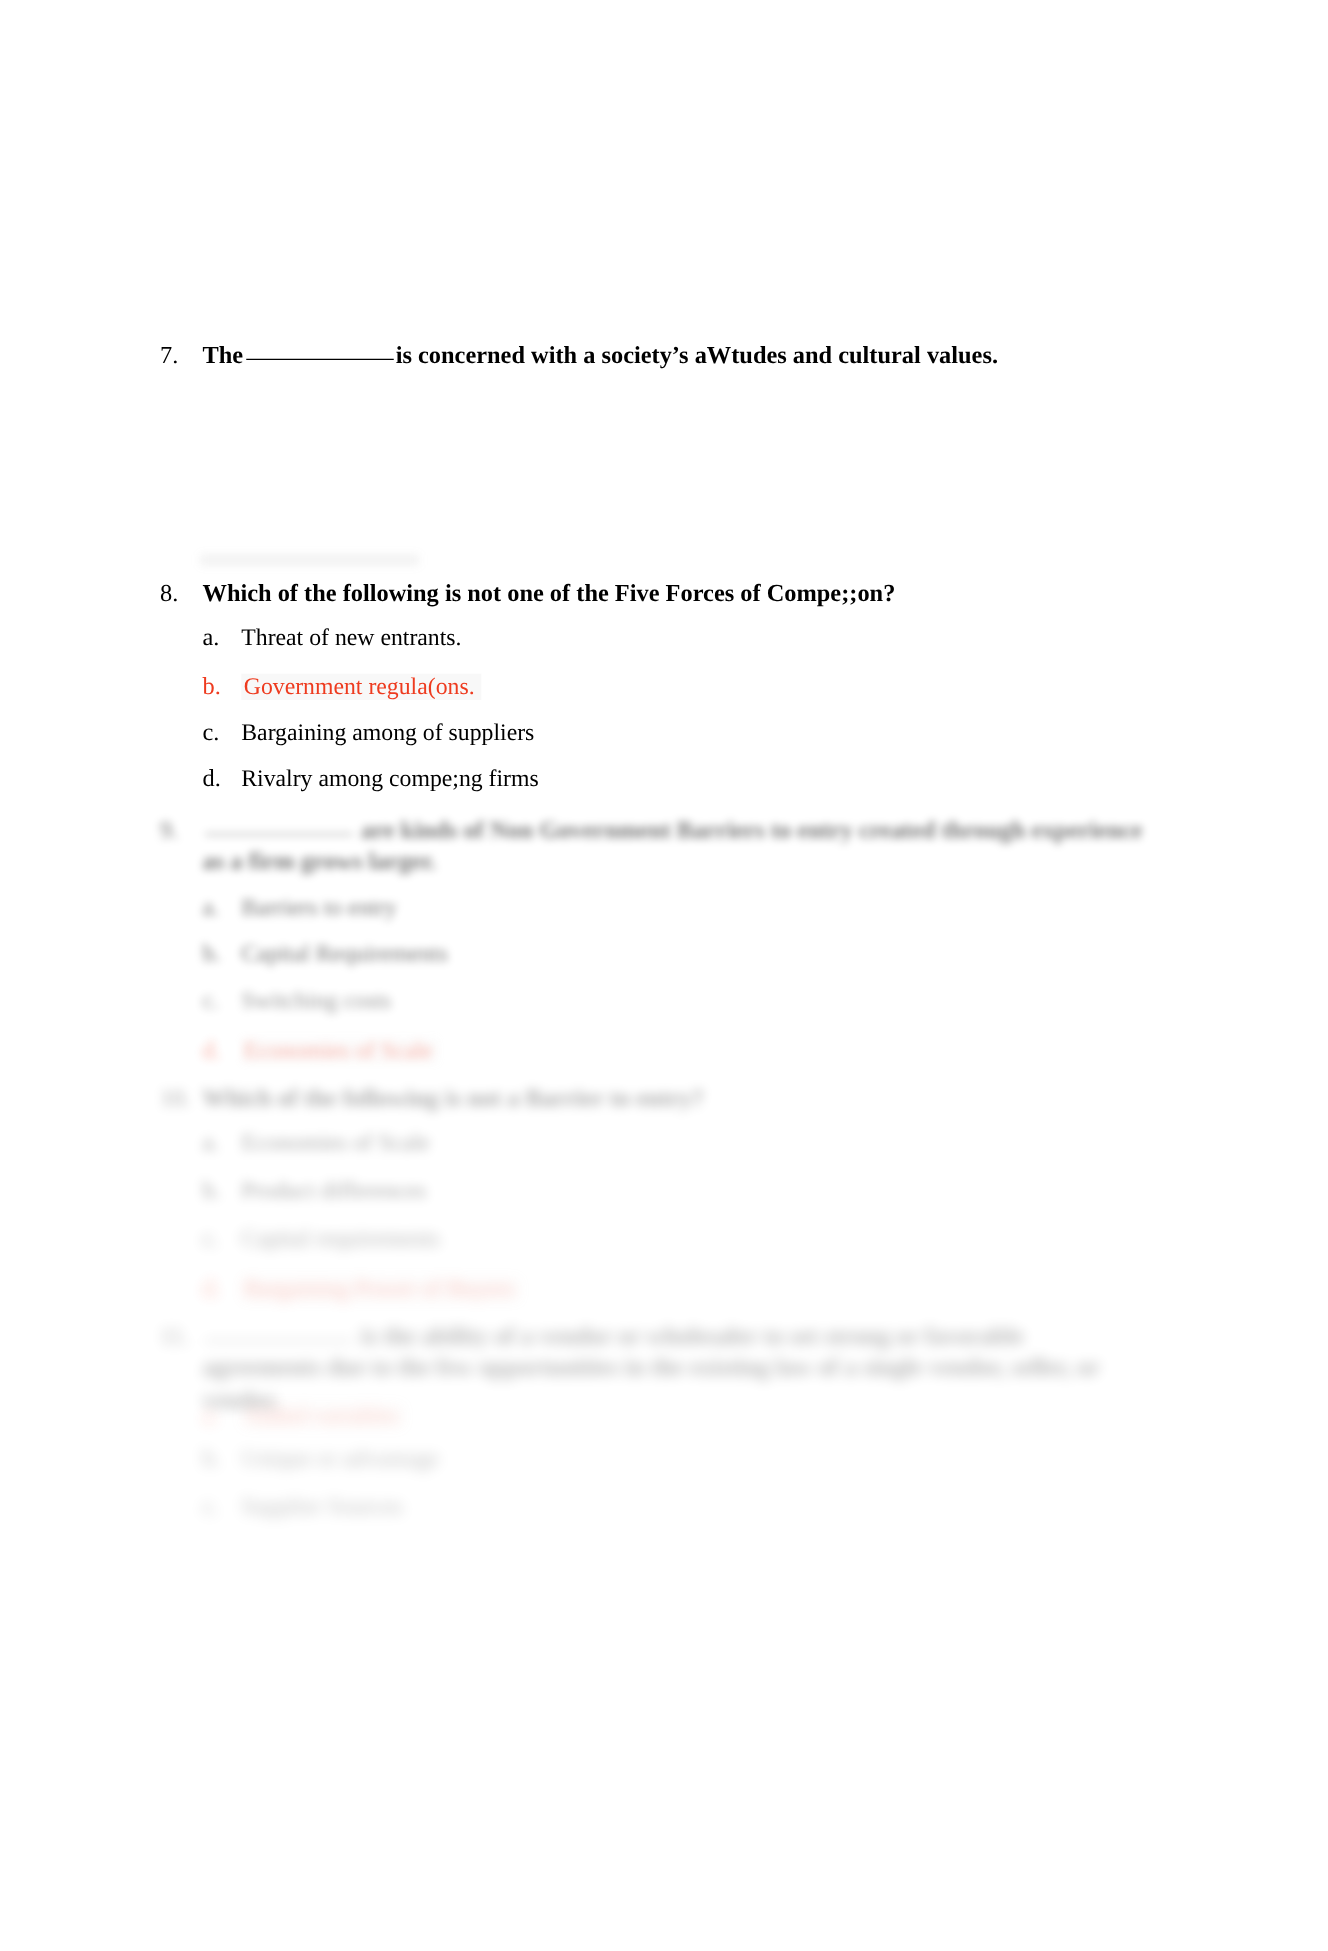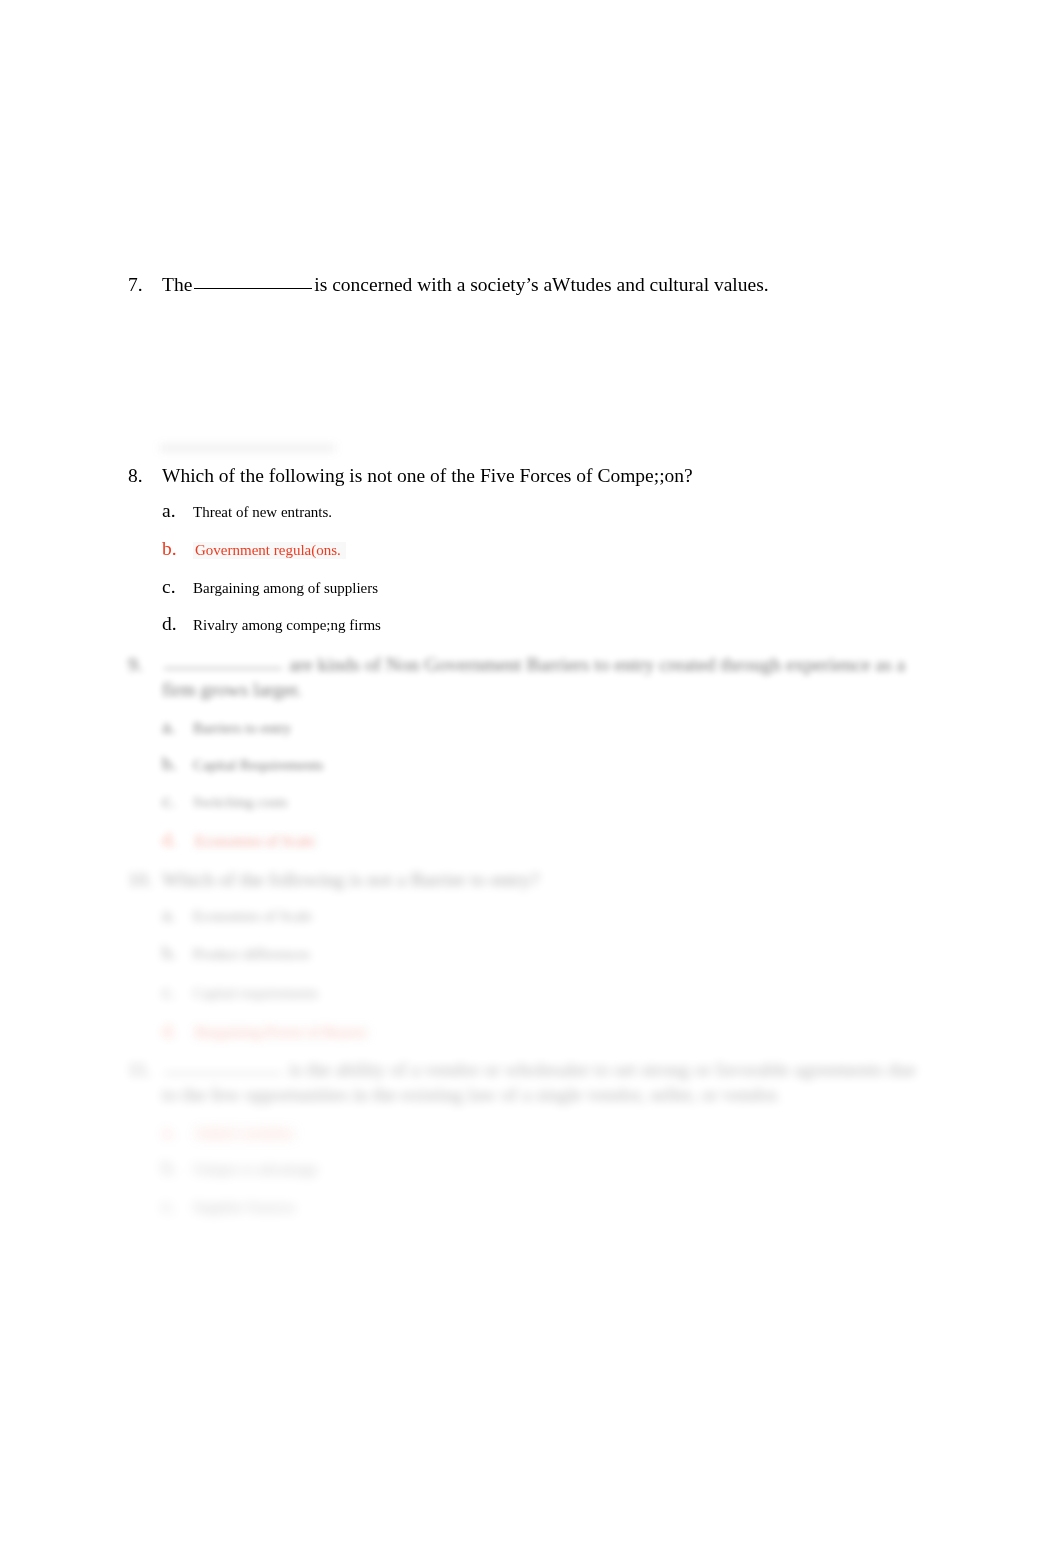--- a/index.html
+++ b/index.html
@@ -29,29 +29,30 @@
   .qnum {
     width: 34px;
     flex: 0 0 34px;
     font-size: 19.5px;
     line-height: 1.0;
   }
   .qtext {
     font-size: 19.5px;
     line-height: 1.30;
     white-space: normal;
+    font-weight: bold;
   }
   .opt-letter {
     width: 31px;
     flex: 0 0 31px;
     font-size: 19.5px;
     line-height: 1.0;
   }
   .opt-text {
-    font-size: 15px;
+    font-size: 19px;
     line-height: 1.0;
   }
 
   
   .lvl-q  { left: 128px; }
   .lvl-o  { left: 162px; }
 
   
   .correct .opt-letter,
   .correct .opt-text {

